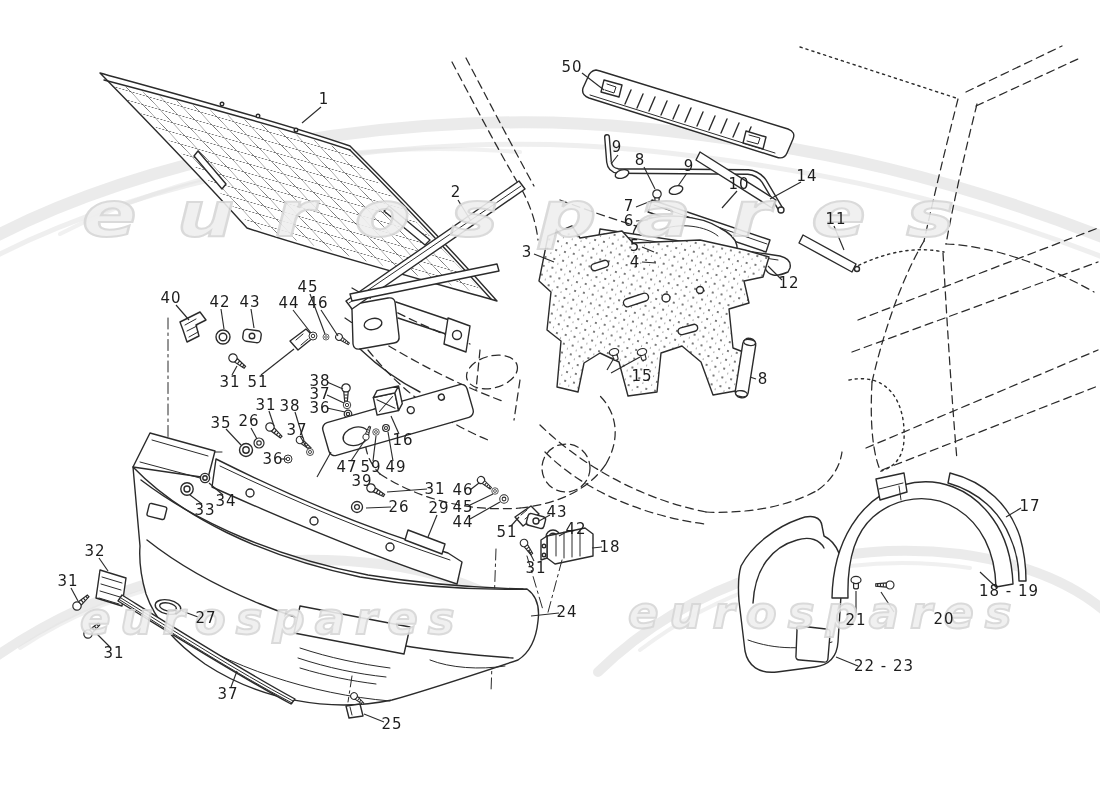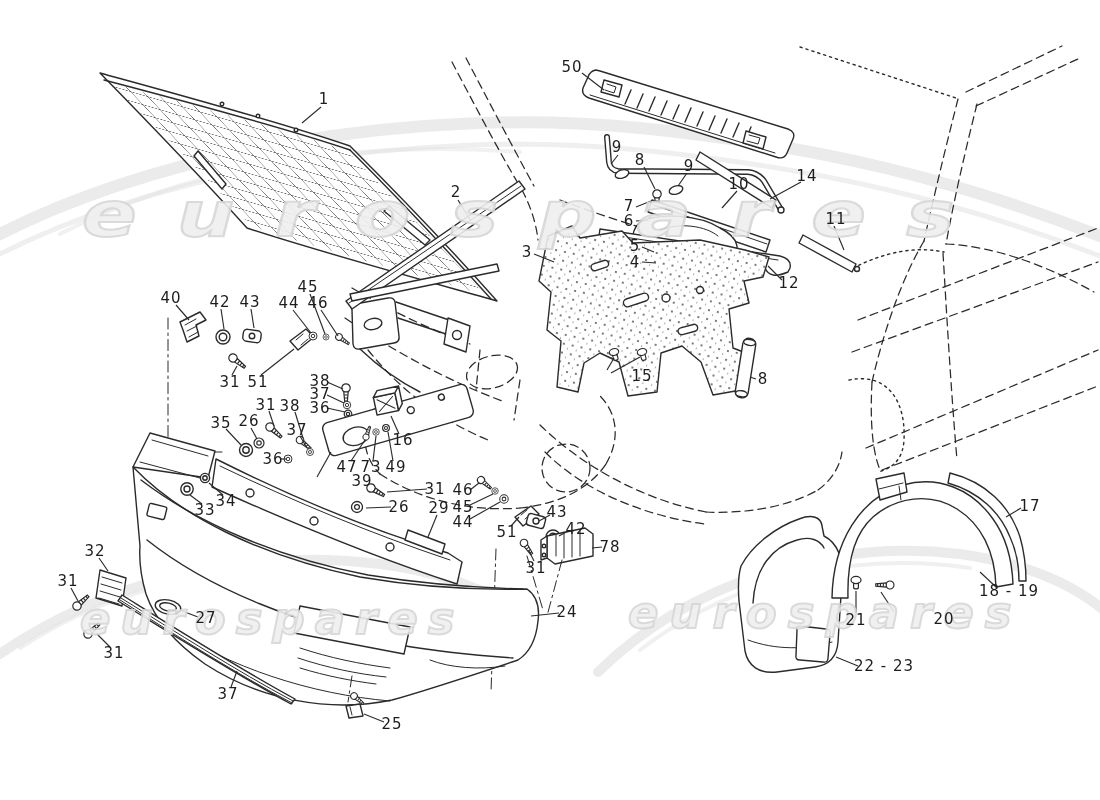--- a/index.html
+++ b/index.html
@@ -428,35 +428,35 @@
       <div class="part-label" style="left: 320px; top: 394px;">37</div>
       <div class="part-label" style="left: 320px; top: 408px;">36</div>
       <div class="part-label" style="left: 266px; top: 405px;">31</div>
       <div class="part-label" style="left: 290px; top: 406px;">38</div>
       <div class="part-label" style="left: 297px; top: 430px;">37</div>
       <div class="part-label" style="left: 273px; top: 459px;">36</div>
       <div class="part-label" style="left: 221px; top: 423px;">35</div>
       <div class="part-label" style="left: 249px; top: 421px;">26</div>
       <div class="part-label" style="left: 403px; top: 440px;">16</div>
       <div class="part-label" style="left: 347px; top: 467px;">47</div>
-      <div class="part-label" style="left: 371px; top: 467px;">73</div>
+      <div class="part-label" style="left: 371px; top: 467px;">59</div>
       <div class="part-label" style="left: 396px; top: 467px;">49</div>
       <div class="part-label" style="left: 322px; top: 481px; margin-left: 40px;">39</div>
       <div class="part-label" style="left: 205px; top: 510px;">33</div>
       <div class="part-label" style="left: 226px; top: 501px;">34</div>
       <div class="part-label" style="left: 435px; top: 489px;">31</div>
       <div class="part-label" style="left: 399px; top: 507px;">26</div>
       <div class="part-label" style="left: 439px; top: 508px;">29</div>
       <div class="part-label" style="left: 463px; top: 490px;">46</div>
       <div class="part-label" style="left: 463px; top: 507px;">45</div>
       <div class="part-label" style="left: 463px; top: 522px;">44</div>
       <div class="part-label" style="left: 557px; top: 512px;">43</div>
       <div class="part-label" style="left: 576px; top: 529px;">42</div>
       <div class="part-label" style="left: 507px; top: 532px;">51</div>
-      <div class="part-label" style="left: 610px; top: 547px;">78</div>
+      <div class="part-label" style="left: 610px; top: 547px;">18</div>
       <div class="part-label" style="left: 536px; top: 568px;">31</div>
       <div class="part-label" style="left: 567px; top: 612px; text-align: center;">24</div>
       <div class="part-label" style="left: 95px; top: 551px;">32</div>
       <div class="part-label" style="left: 68px; top: 581px;">31</div>
       <div class="part-label" style="left: 206px; top: 618px;">27</div>
       <div class="part-label" style="left: 114px; top: 653px;">31</div>
       <div class="part-label" style="left: 228px; top: 694px;">37</div>
       <div class="part-label" style="left: 392px; top: 724px;">25</div>
       <div class="part-label" style="left: 1030px; top: 506px;">17</div>
       <div class="part-label" style="left: 1009px; top: 591px;">18 - 19</div>

